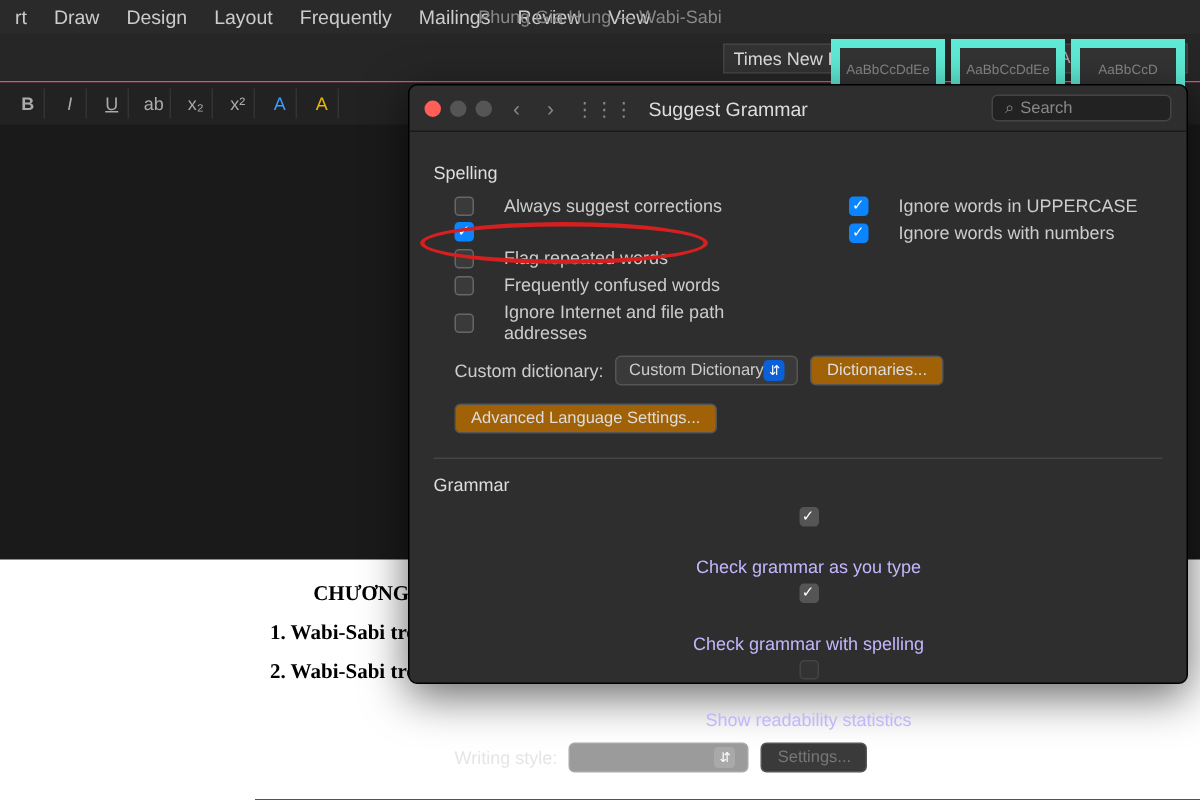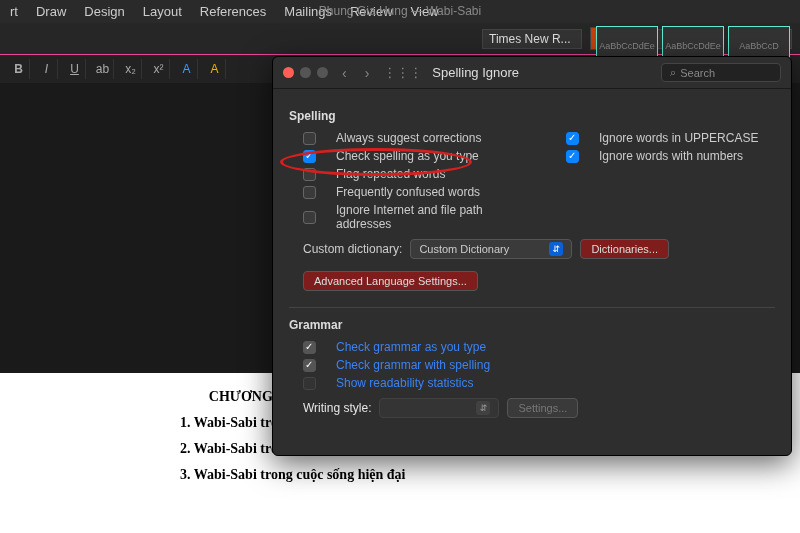--- a/index.html
+++ b/index.html
@@ -7,21 +7,21 @@
 
 .ribbon-tabs { display: flex; gap: 18px; padding: 4px 10px; background: #2a2a2a; font-size: 13px; color: #ccc; align-items: flex-end; }
 .ribbon-tabs span { cursor: pointer; }
 .window-title { position: absolute; top: 4px; left: 50%; transform: translateX(-50%); color: #888; font-size: 12px; }
 
 .toolbar-row { display: flex; align-items: center; gap: 8px; padding: 4px 8px; background: #262626; border-bottom: 1px solid #ec4899; justify-content: flex-end; }
 .font-select { background: #333; color: #ddd; border: 1px solid #444; font-size: 12px; padding: 2px 6px; width: 100px; }
 .font-size { background: #c2410c; color: #ddd; border: 1px solid #444; font-size: 15px; padding: 2px 6px; width: 36px; }
 .tb-btn { width: 20px; height: 20px; background: #333; border: 1px solid #444; color: #aaa; font-size: 11px; display: flex; align-items: center; justify-content: center; }
 .tb-group { display: flex; gap: 2px; }
-.style-box { width: 62px; height: 40px; background: #333; border: 1px solid #5eead4; color: #888; font-size: 9px; display: flex; align-items: center; justify-content: center; }
+.style-box { width: 76px; height: 40px; background: #333; border: 6px solid #5eead4; color: #888; font-size: 9px; display: flex; align-items: center; justify-content: center; }
 .style-row { position: absolute; right: 10px; top: 26px; display: flex; gap: 4px; }
 
 .toolbar2 { display: flex; align-items: center; gap: 6px; padding: 4px 8px; background: #222; }
 .fmt-btn { width: 22px; height: 20px; color: #aaa; font-size: 12px; display: flex; align-items: center; justify-content: center; border-right: 1px solid #333; }
 
 .doc-area { position: absolute; bottom: 0; left: 0; right: 0; height: 160px; background: #fff; padding: 16px 60px; }
 .doc-area p { font-family: "Times New Roman", serif; font-size: 14px; color: #000; margin-bottom: 10px; }
 .doc-area .chap { font-weight: bold; text-align: center; }
 .doc-area .sub { font-weight: bold; padding-left: 120px; }
 
@@ -30,50 +30,50 @@
 .dlg-header { display: flex; align-items: center; gap: 10px; padding: 6px 10px; border-bottom: 1px solid #1a1a1a; }
 .traffic { display: flex; gap: 6px; }
 .tl { width: 11px; height: 11px; border-radius: 50%; }
 .tl.r { background: #ff5f56; } .tl.y { background: #555; } .tl.g { background: #555; }
 .nav-arrow { color: #888; font-size: 14px; padding: 0 4px; }
 .grid-icon { color: #888; font-size: 13px; }
 .dlg-title { color: #ddd; font-size: 13px; }
 .search-box { margin-left: auto; background: #222; border: 1px solid #444; border-radius: 4px; padding: 2px 8px; color: #888; font-size: 11px; width: 120px; display: flex; align-items: center; gap: 4px; }
 
 .dlg-body { padding: 12px 16px; }
-.section-title { color: #ddd; font-weight: 700; margin: 8px 0 6px; }
+.section-title { color: #ddd; font-weight: 400; margin: 8px 0 6px; }
 .check-row { display: flex; align-items: center; gap: 20px; padding: 2px 0 2px 14px; color: #ccc; }
-.check-row.dim { color: #3b82f6; }
+.check-row.dim { color: #c4b5fd; flex-direction: column; }
 .cb { width: 13px; height: 13px; border: 1px solid #666; border-radius: 3px; background: #3a3a3a; flex-shrink: 0; }
 .cb.on { background: #0a84ff; border-color: #0a84ff; position: relative; }
 .cb.on::after { content: "✓"; color: #fff; font-size: 10px; position: absolute; left: 1px; top: -1px; }
 .cb.dim { border-color: #444; background: #333; }
 .cb.dim.on { background: #555; border-color: #555; }
 .cols { display: flex; gap: 40px; }
 .col { flex: 1; }
 .red-circle { position: absolute; border: 3px solid #d62020; border-radius: 50%; width: 192px; height: 28px; left: 280px; top: 148px; pointer-events: none; }
 
 .field-row { display: flex; align-items: center; gap: 8px; padding: 6px 0 6px 14px; }
-.dropdown { background: #3a3a3a; border: 1px solid #555; border-radius: 4px; padding: 2px 8px; color: #ccc; font-size: 11px; display: flex; align-items: center; width: 162px; justify-content: space-between; }
+.dropdown { background: #3a3a3a; border: 1px solid #555; border-radius: 4px; padding: 2px 8px; color: #ccc; font-size: 11px; display: flex; align-items: center; width: 122px; justify-content: space-between; }
 .dropdown .caret { background: #0a60d8; color: #fff; border-radius: 3px; width: 14px; height: 14px; display: flex; align-items: center; justify-content: center; font-size: 9px; }
-.btn { background: #7f1d1d; border: 1px solid #555; border-radius: 4px; padding: 3px 10px; color: #ddd; font-size: 11px; }
+.btn { background: #a16207; border: 1px solid #555; border-radius: 4px; padding: 3px 10px; color: #ddd; font-size: 11px; }
 .btn.dim { color: #777; background: #3a3a3a; }
 .hr { border-top: 1px solid #444; margin: 10px 0; }
 </style>
 </head>
 <body>
 
 <div class="window-title">Phung Gia Hung — Wabi-Sabi</div>
 
 <div class="ribbon-tabs">
   <span>rt</span>
   <span>Draw</span>
   <span>Design</span>
   <span>Layout</span>
-  <span>References</span>
+  <span>Frequently</span>
   <span>Mailings</span>
   <span>Review</span>
   <span>View</span>
 </div>
 
 <div class="toolbar-row">
   <input class="font-select" value="Times New R..." style="">
   <input class="font-size" value="25" style="">
   <div class="tb-group">
     <div class="tb-btn">A</div>
@@ -108,51 +108,49 @@
   <div class="fmt-btn">x₂</div>
   <div class="fmt-btn">x²</div>
   <div class="fmt-btn" style="color:#3a9cff">A</div>
   <div class="fmt-btn" style="color:#e8b800">A</div>
 </div>
 
 <div class="doc-area">
   <p class="chap">CHƯƠNG II : WABI-SABI trong nghệ thuật đời sống Nhật Bản</p>
   <p class="sub">1. Wabi-Sabi trong văn hoá Nhật Bản</p>
   <p class="sub">2. Wabi-Sabi trong thẩm mỹ Nhật Bản</p>
-  <p class="sub">3. Wabi-Sabi trong cuộc sống hiện đại</p>
 </div>
 
 <div class="dialog">
   <div class="dlg-header">
     <div class="traffic">
       <div class="tl r"></div>
       <div class="tl y"></div>
       <div class="tl g"></div>
     </div>
     <span class="nav-arrow">‹</span>
     <span class="nav-arrow">›</span>
     <span class="grid-icon">⋮⋮⋮</span>
-    <span class="dlg-title">Spelling  Ignore</span>
+    <span class="dlg-title">Suggest  Grammar</span>
     <div class="search-box">
       <span>⌕</span>
       <span>Search</span>
     </div>
   </div>
 
   <div class="dlg-body">
     <div class="section-title">Spelling</div>
     <div class="cols">
       <div class="col">
         <div class="check-row">
             <div class="cb"></div>
             <span>Always suggest corrections</span>
           </div>
         <div class="check-row">
             <div class="cb on"></div>
-            <span>Check spelling as you type</span>
           </div>
         <div class="check-row">
             <div class="cb"></div>
             <span>Flag repeated words</span>
           </div>
         <div class="check-row">
             <div class="cb"></div>
             <span>Frequently confused words</span>
           </div>
         <div class="check-row">

